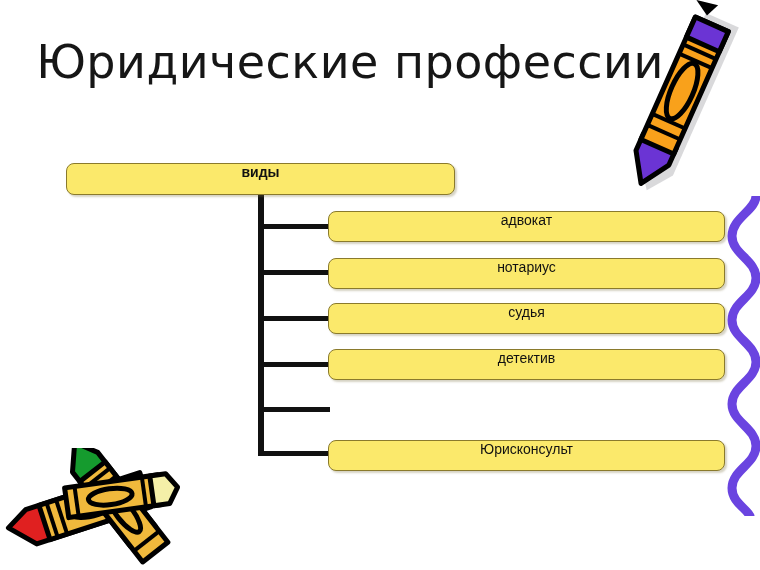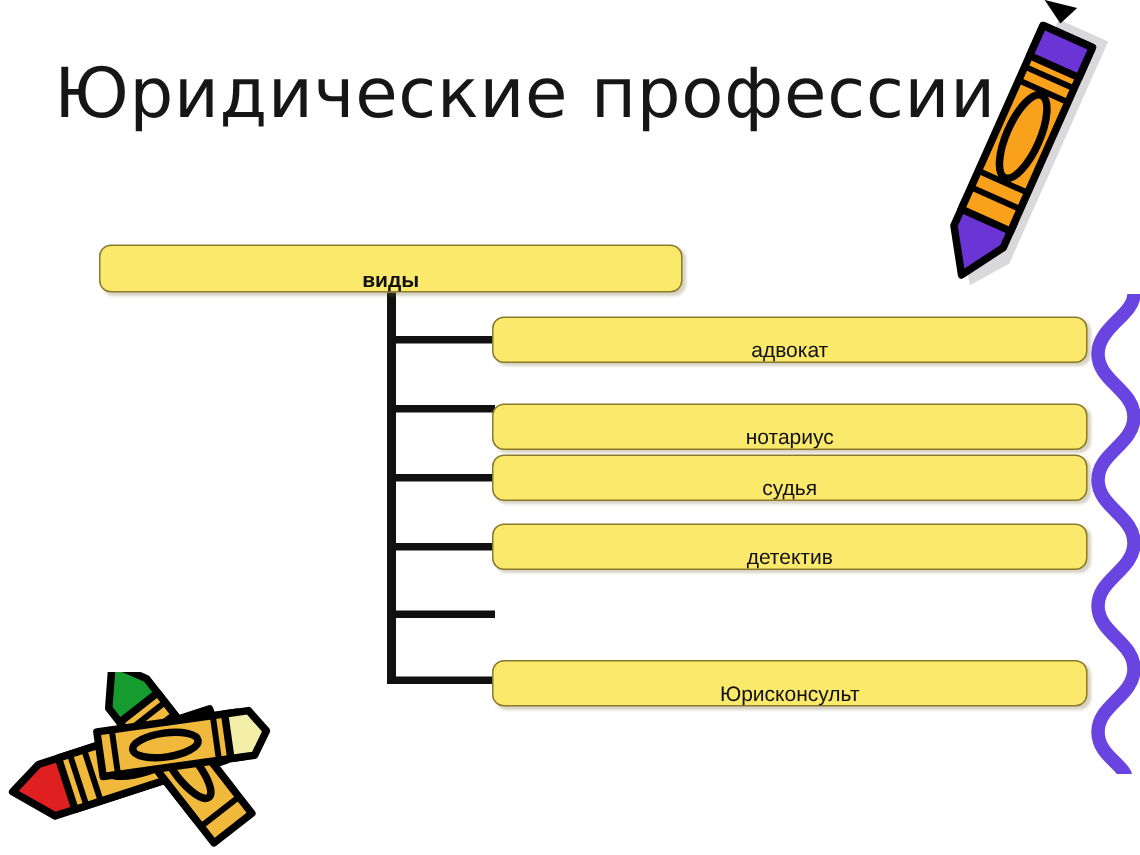--- a/index.html
+++ b/index.html
@@ -48,21 +48,21 @@
   }
 
   .node {
     position: absolute;
     box-sizing: border-box;
     background: #fbe96b;
     border: 1px solid #8a7a2c;
     border-radius: 8px;
     box-shadow: 2px 2px 2px rgba(120,110,60,0.30);
     display: flex;
-    align-items: flex-end;
+    align-items: flex-start;
     justify-content: center;
     color: #111111;
     font-family: "Liberation Sans", sans-serif;
     font-size: 14px;
     white-space: nowrap;
   }
 
   .node-root {
     left: 66px;
     top: 163px;
@@ -72,21 +72,21 @@
     font-size: 14px;
   }
 
   .node-child {
     left: 328px;
     width: 397px;
     height: 31px;
   }
 
   .node-child.c0 { top: 211px; }
-  .node-child.c1 { top: 269px; }
+  .node-child.c1 { top: 258px; }
   .node-child.c2 { top: 303px; }
   .node-child.c3 { top: 349px; }
   .node-child.c4 { top: 394px; }
   .node-child.c5 { top: 440px; }
 
   .node-child.long { font-size: 12.5px; }
 
   
   .trunk {
     position: absolute;

